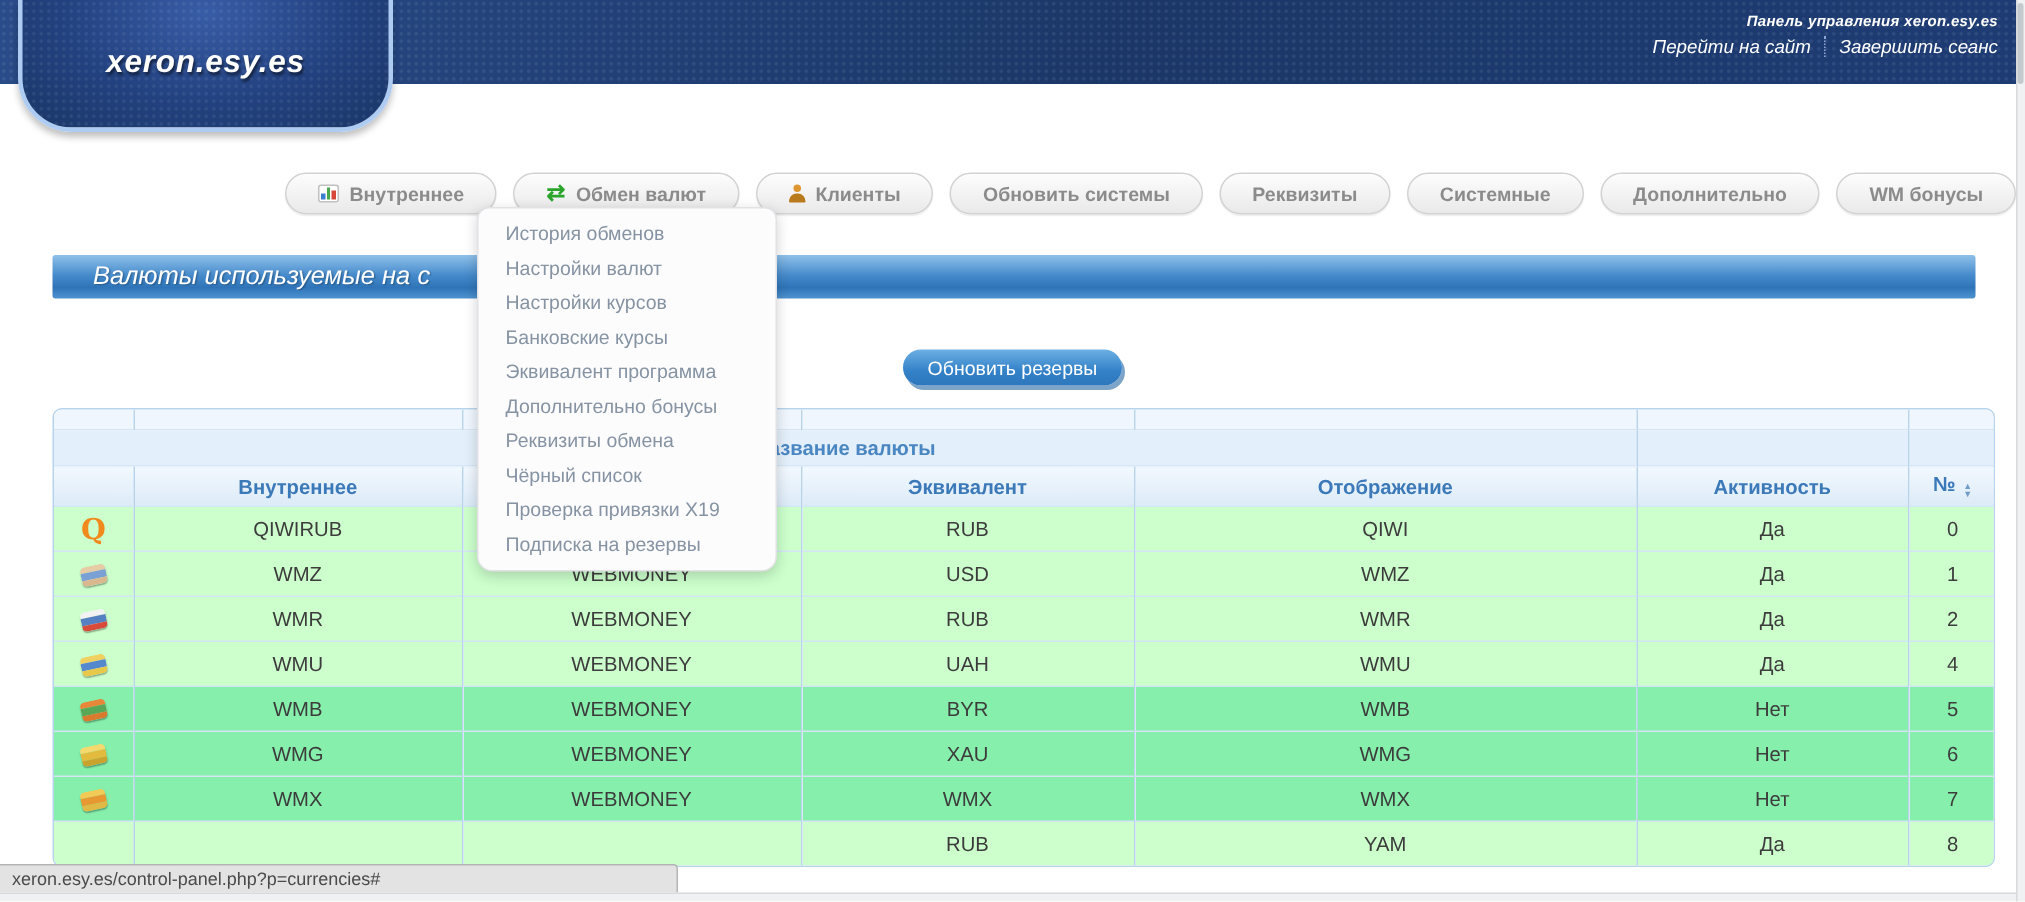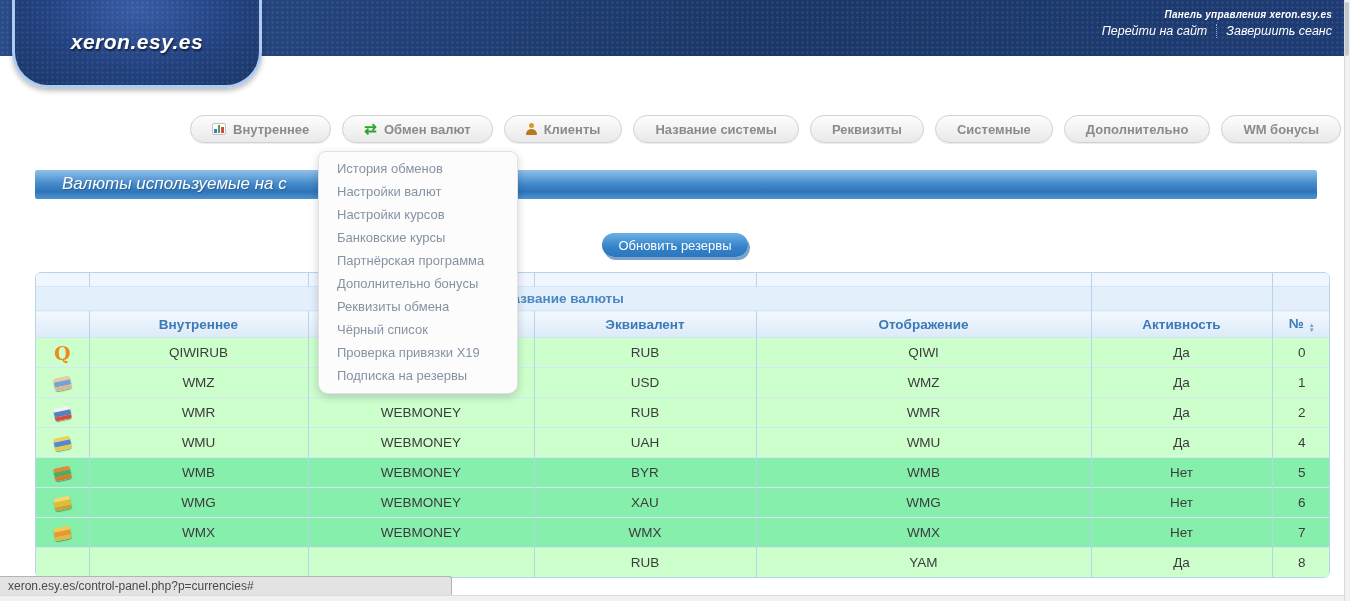--- a/index.html
+++ b/index.html
@@ -42,21 +42,21 @@
   
   .icon-chart{width:14px;height:12px;background:#fff;border:1px solid #c0c0c0;border-radius:2px;
     display:inline-flex;align-items:flex-end;justify-content:center;gap:1px;padding:1px;box-sizing:border-box;}
   .icon-chart i{display:block;width:3px;}
   .icon-exch{color:#2ca52c;font-size:15px;font-weight:bold;line-height:12px;}
   .icon-person{display:inline-block;width:11px;height:12px;position:relative;}
   .icon-person .ph{position:absolute;top:0;left:3px;width:5px;height:5px;border-radius:50%;background:#dd9630;}
   .icon-person .pb{position:absolute;bottom:0;left:0;width:11px;height:6px;border-radius:6px 6px 1px 1px;background:#b97a1e;}
   
   .dropdown{
-    position:absolute;left:318px;top:151px;width:200px;z-index:50;box-sizing:border-box;
+    position:absolute;left:318px;top:138px;width:200px;z-index:50;box-sizing:border-box;
     background:#fcfcfd;border:1px solid #e2e2e6;border-radius:8px 8px 10px 10px;
     box-shadow:0 3px 9px rgba(0,0,0,.18);padding:5px 0 6px;
   }
   .menu-item{padding:3px 0 3px 18px;font-size:13px;line-height:17px;color:#8693a3;cursor:pointer;}
   
   .banner{
     position:absolute;left:35px;top:170px;width:1282px;height:29px;box-sizing:border-box;
     background:linear-gradient(#8fc1ea 0%,#4489ca 48%,#2f74b8 75%,#4e93cf 100%);
     color:#fff;font-style:italic;font-size:17px;line-height:28px;padding-left:27px;
     border-radius:2px;text-shadow:1px 1px 1px rgba(0,0,0,.25);z-index:1;
@@ -133,21 +133,21 @@
       <span class="tab-label">Обмен валют</span>
     </div>
     <div class="tab">
       <span class="icon-person">
         <span class="ph"></span>
         <span class="pb"></span>
       </span>
       <span class="tab-label">Клиенты</span>
     </div>
     <div class="tab">
-      <span class="tab-label">Название системы</span>
+      <span class="tab-label">Обновить системы</span>
     </div>
     <div class="tab">
       <span class="tab-label">Реквизиты</span>
     </div>
     <div class="tab">
       <span class="tab-label">Системные</span>
     </div>
     <div class="tab">
       <span class="tab-label">Дополнительно</span>
     </div>
@@ -298,21 +298,21 @@
         </tr>
       </tbody>
   </table>
 </div>
 
 <div class="dropdown" id="menu">
     <div class="menu-item">История обменов</div>
     <div class="menu-item">Настройки валют</div>
     <div class="menu-item">Настройки курсов</div>
     <div class="menu-item">Банковские курсы</div>
-    <div class="menu-item">Партнёрская программа</div>
+    <div class="menu-item">Эквивалент программа</div>
     <div class="menu-item">Дополнительно бонусы</div>
     <div class="menu-item">Реквизиты обмена</div>
     <div class="menu-item">Чёрный список</div>
     <div class="menu-item">Проверка привязки X19</div>
     <div class="menu-item">Подписка на резервы</div>
   </div>
 
 <div class="statusbar">xeron.esy.es/control-panel.php?p=currencies#</div>
 <div class="bottomstrip"></div>
 <div class="vscroll">

